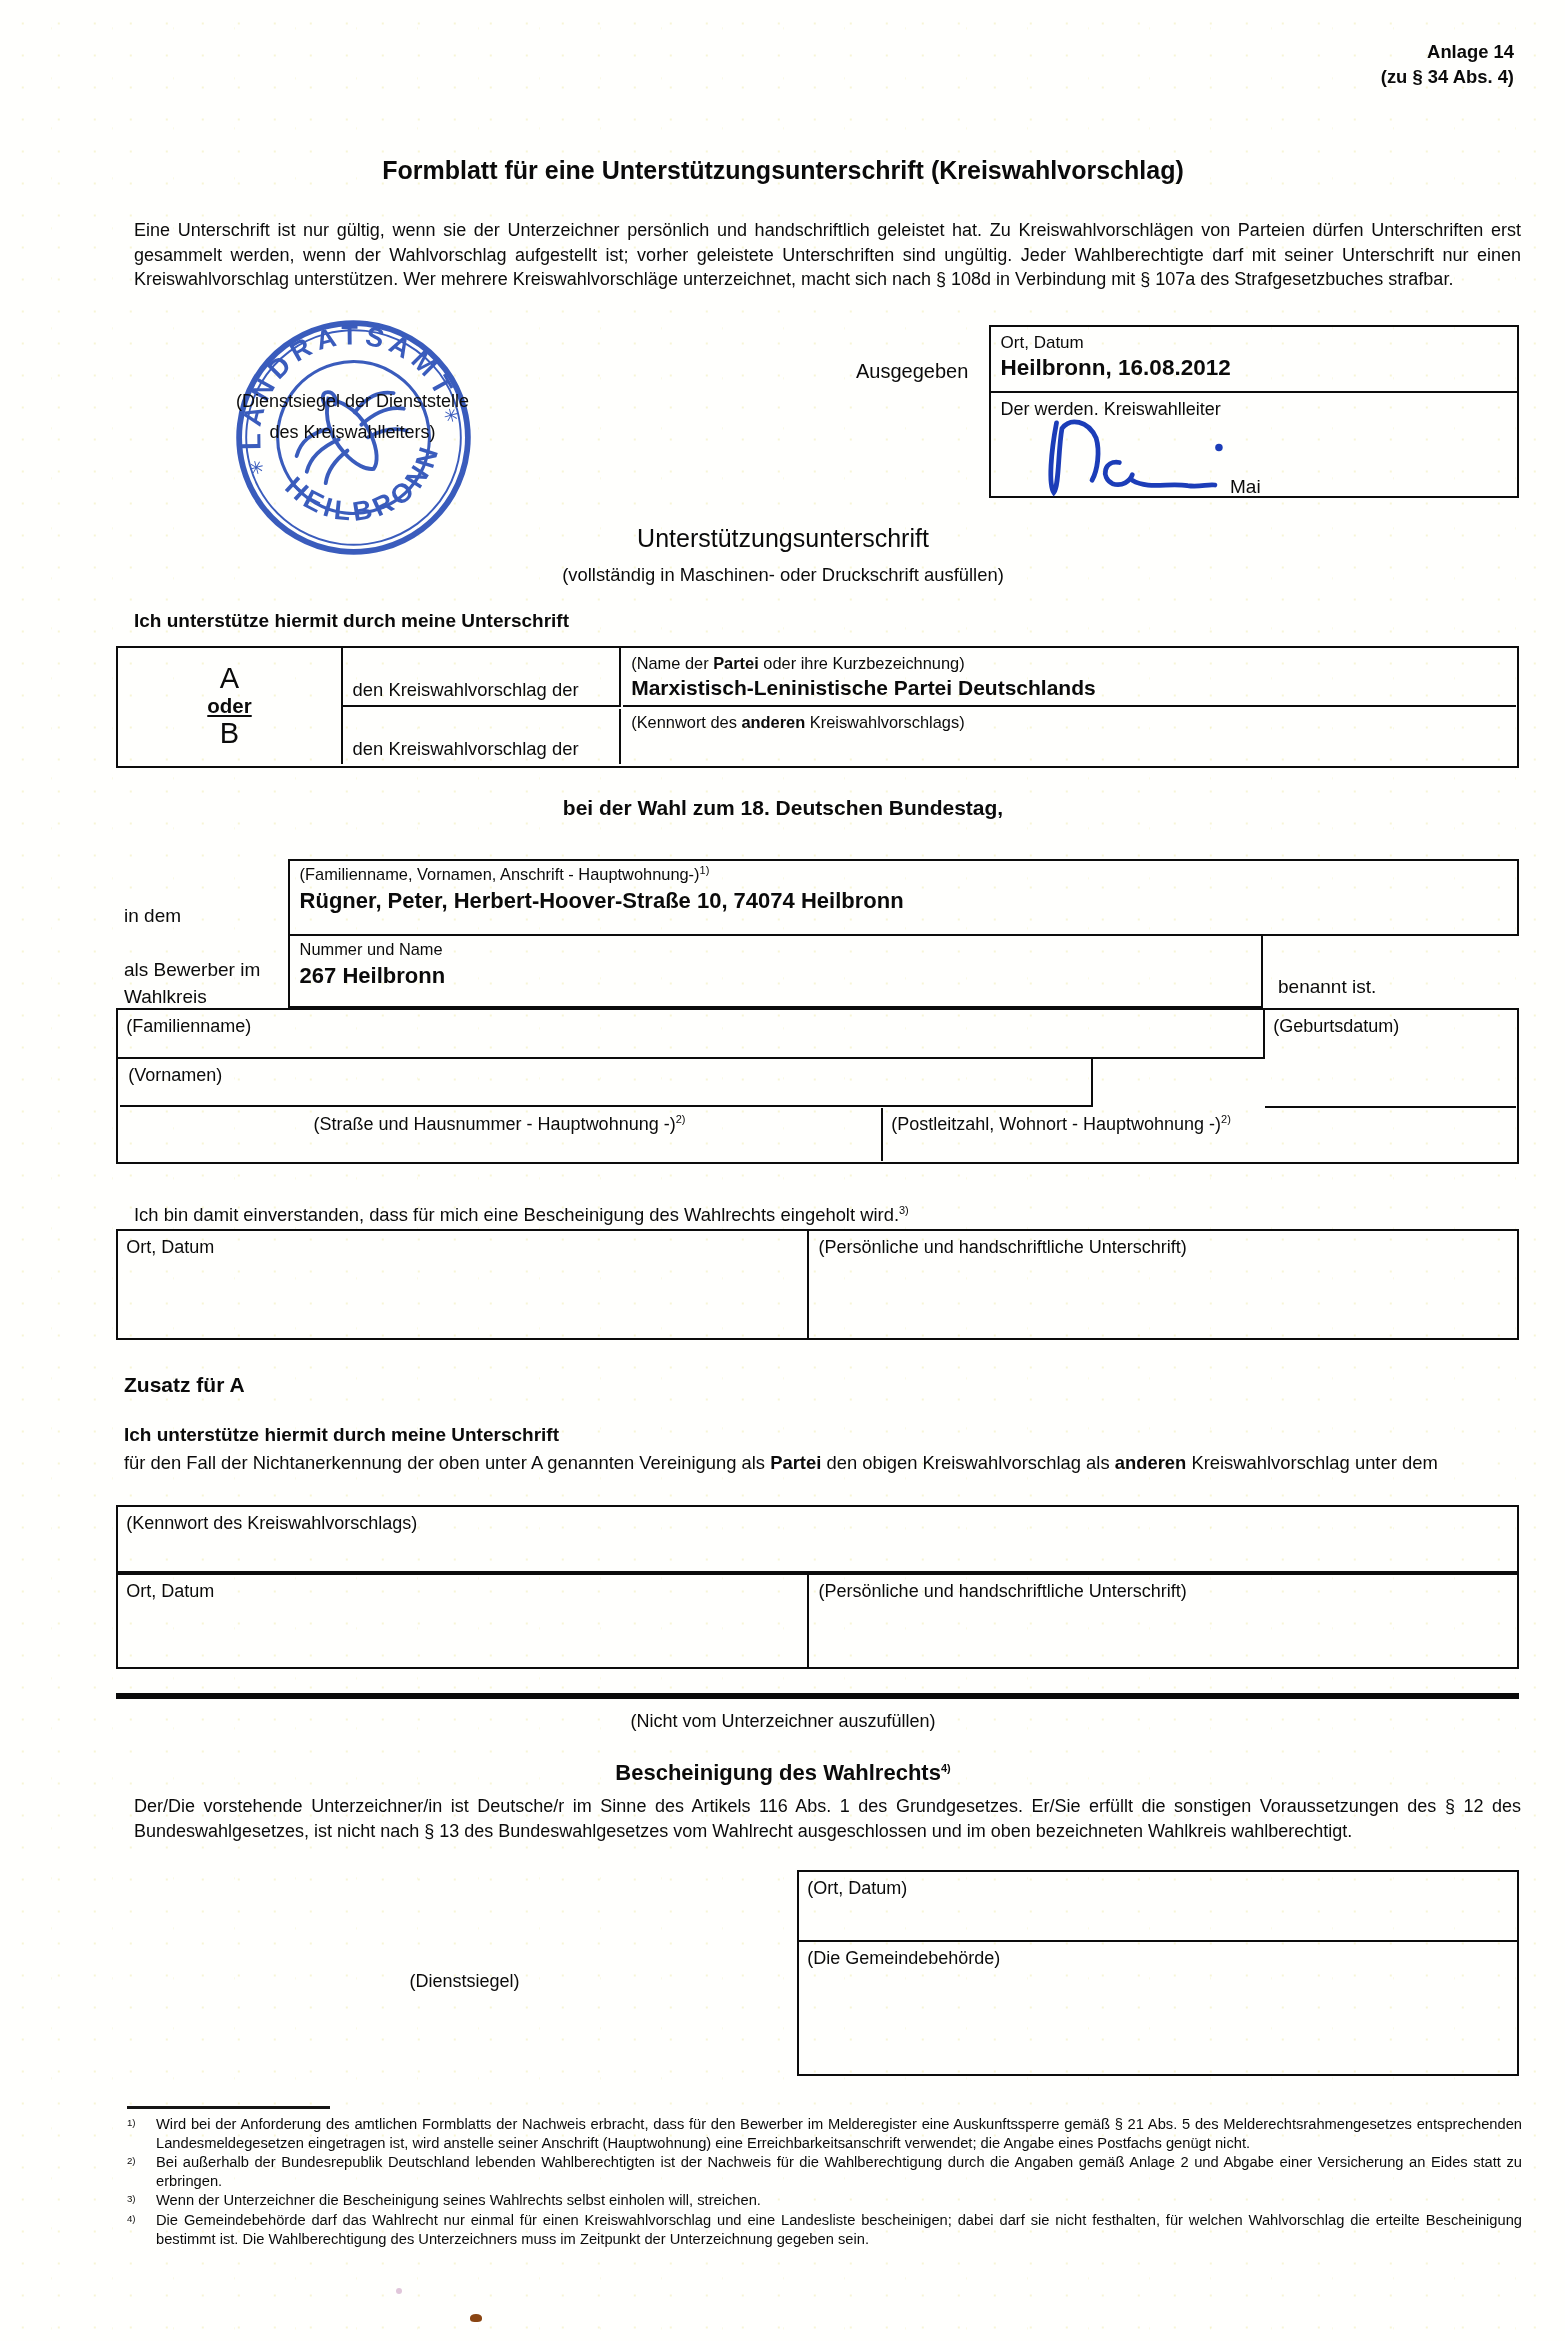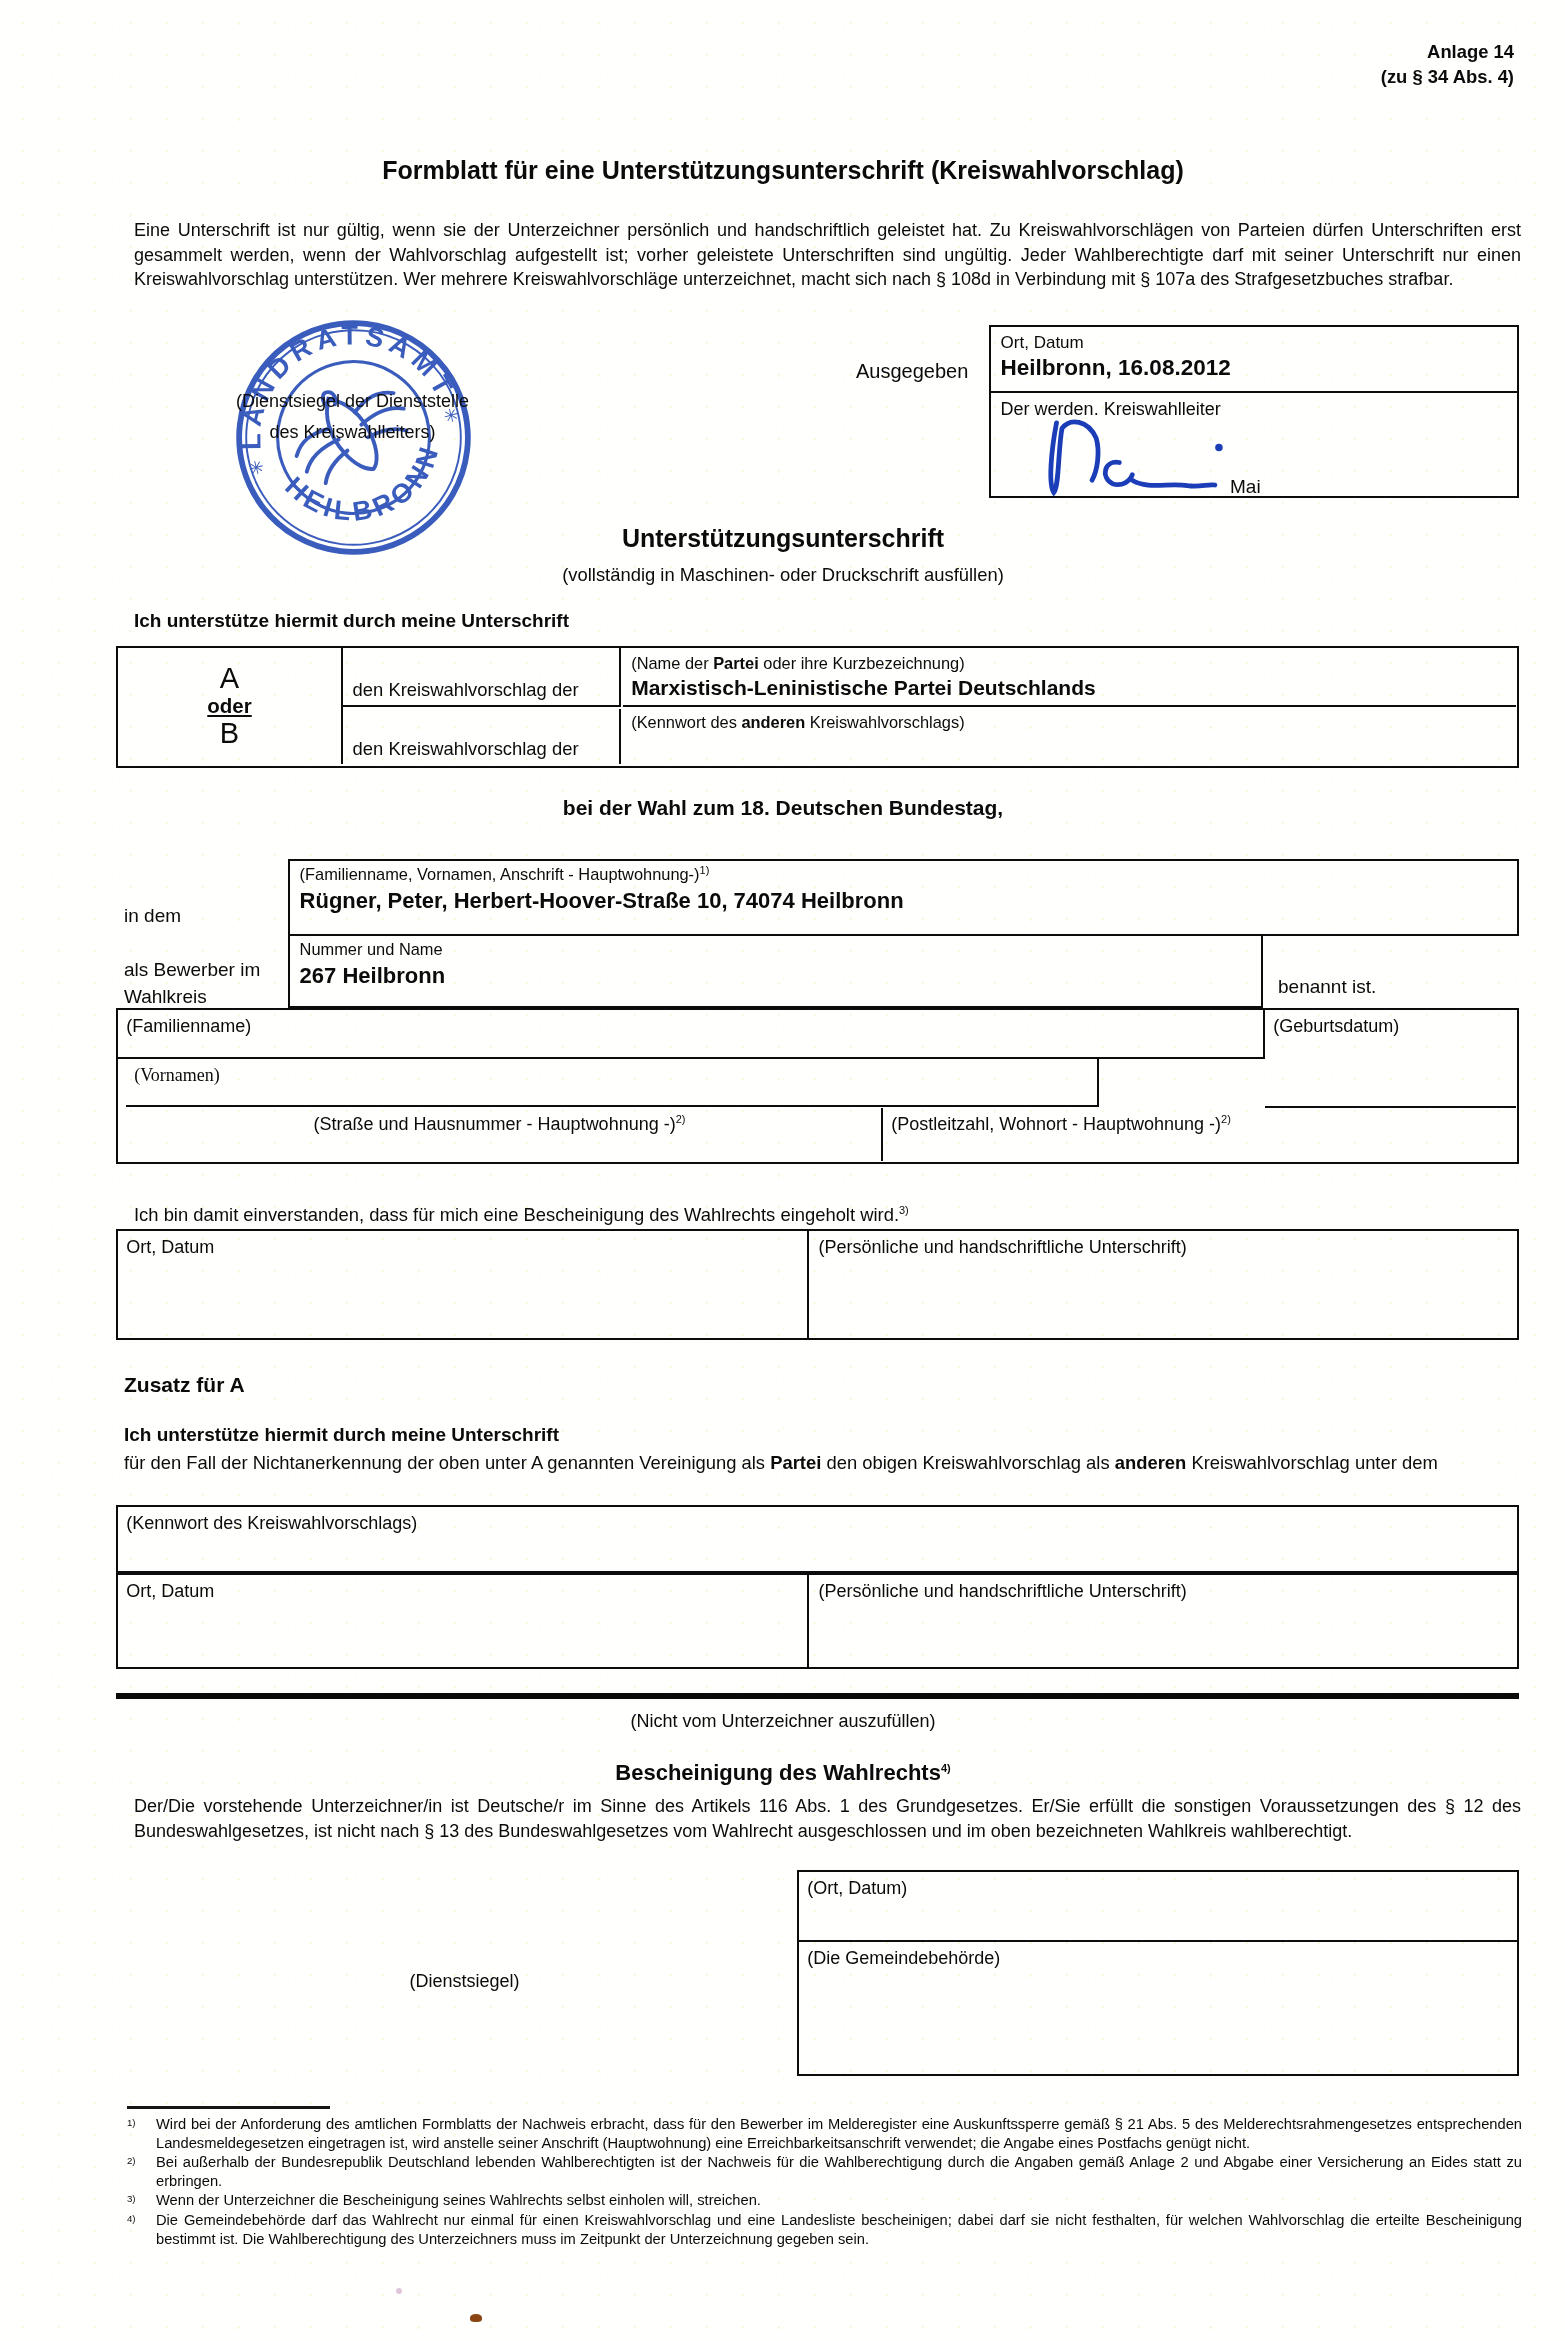--- a/index.html
+++ b/index.html
@@ -31,21 +31,21 @@
 
   .ausgegeben{left:856px;top:360px;font-size:20px;}
   .issue-box{left:989px;top:325px;width:530px;height:173px;border:2.7px solid #0c0c0c;box-sizing:border-box;}
   .issue-row1{height:66px;border-bottom:2px solid #0c0c0c;padding:5.5px 9.6px 0;box-sizing:border-box;}
   .issue-label{font-size:17px;}
   .issue-value{font-size:22.5px;font-weight:bold;margin-top:2.7px;}
   .issue-row2{position:relative;height:102px;padding:5.5px 9.6px 0;box-sizing:border-box;font-size:18px;}
   .sig-svg{position:absolute;left:45px;top:19px;}
   .mai{position:absolute;left:239px;top:83px;font-size:19px;color:#0b0b0b;}
 
-  .us-heading{top:524px;font-weight:bold;font-size:25px;}
+  .us-heading{top:524px;font-weight:normal;font-size:25px;}
   .us-sub{top:564px;font-size:18.4px;}
   .support-statement{left:134px;top:610px;font-weight:bold;font-size:19px;}
 
   .ab-table{left:116px;top:646px;width:1403px;height:122px;border:2.7px solid #0c0c0c;box-sizing:border-box;}
   .ab-col1{position:absolute;left:0;top:0;width:223px;height:116px;border-right:2px solid #0c0c0c;
            display:flex;flex-direction:column;align-items:center;justify-content:center;}
   .ab-a,.ab-b{font-size:29px;line-height:31px;}
   .ab-oder{font-size:20.5px;line-height:24.6px;text-decoration:underline;font-weight:bold;}
   .ab-rowA-lead{position:absolute;left:225px;top:0;width:278px;height:59px;border-right:2px solid #0c0c0c;
                 border-bottom:2px solid #0c0c0c;box-sizing:border-box;}
@@ -63,21 +63,21 @@
   .candidate-box{left:288px;top:859px;width:1231px;height:77px;border:2.7px solid #0c0c0c;box-sizing:border-box;padding:4.1px 9.6px 0;}
   .big-value{font-size:22px;font-weight:bold;margin-top:4.1px;}
   .nummer-box{left:288px;top:934px;width:975px;height:74px;border:2.7px solid #0c0c0c;box-sizing:border-box;padding:4.1px 9.6px 0;}
   .bewerber{left:124px;top:956px;font-size:19px;line-height:27px;}
   .benannt{left:1278px;top:976px;font-size:19px;}
 
   .signer-table{left:116px;top:1008px;width:1403px;height:156px;border:2.7px solid #0c0c0c;box-sizing:border-box;}
   .cell{position:absolute;box-sizing:border-box;padding:5.5px 8.2px;font-size:18px;}
   .fam-cell{left:0;top:0;width:1147px;height:49px;border-right:2px solid #0c0c0c;border-bottom:2px solid #0c0c0c;}
   .geb-cell{left:1147px;top:0;width:251px;height:98px;border-bottom:2px solid #0c0c0c;}
-  .vor-cell{left:8px;top:49px;width:973px;height:48px;border-right:2px solid #0c0c0c;border-bottom:2px solid #0c0c0c;font-family:Liberation Serif, serif;}
+  .vor-cell{left:2px;top:49px;width:973px;height:48px;border-right:2px solid #0c0c0c;border-bottom:2px solid #0c0c0c;}
   .str-cell{left:0;top:98px;width:765px;height:53px;border-right:2px solid #0c0c0c;text-align:center;}
   .plz-cell{left:765px;top:98px;width:633px;height:53px;}
 
   .consent{left:134px;top:1204px;font-size:18.4px;}
   .sigbox{left:116px;width:1403px;border:2.7px solid #0c0c0c;box-sizing:border-box;}
   .sigbox1{top:1229px;height:111px;}
   .sigbox2{top:1573px;height:96px;}
   .sig-left{position:absolute;left:0;top:0;bottom:0;width:691px;border-right:2px solid #0c0c0c;box-sizing:border-box;padding:5.5px 8.2px;font-size:18px;}
   .sig-right{position:absolute;left:691px;top:0;bottom:0;right:0;padding:5.5px 9.6px;font-size:18px;}
 

